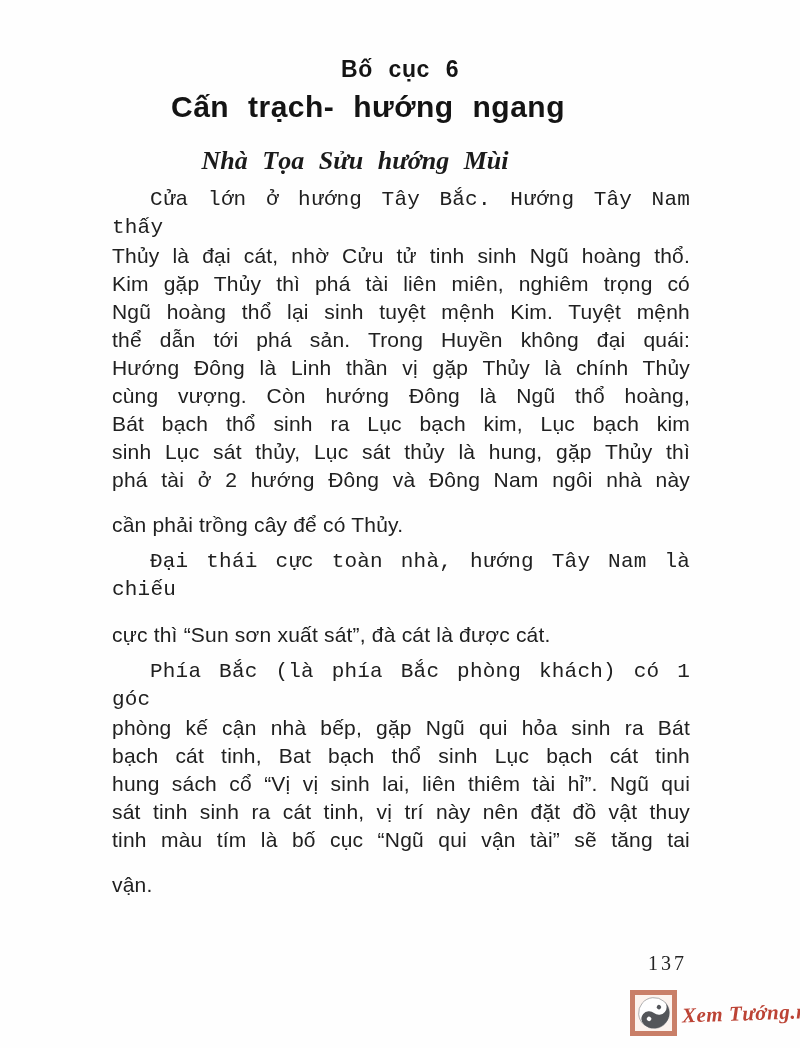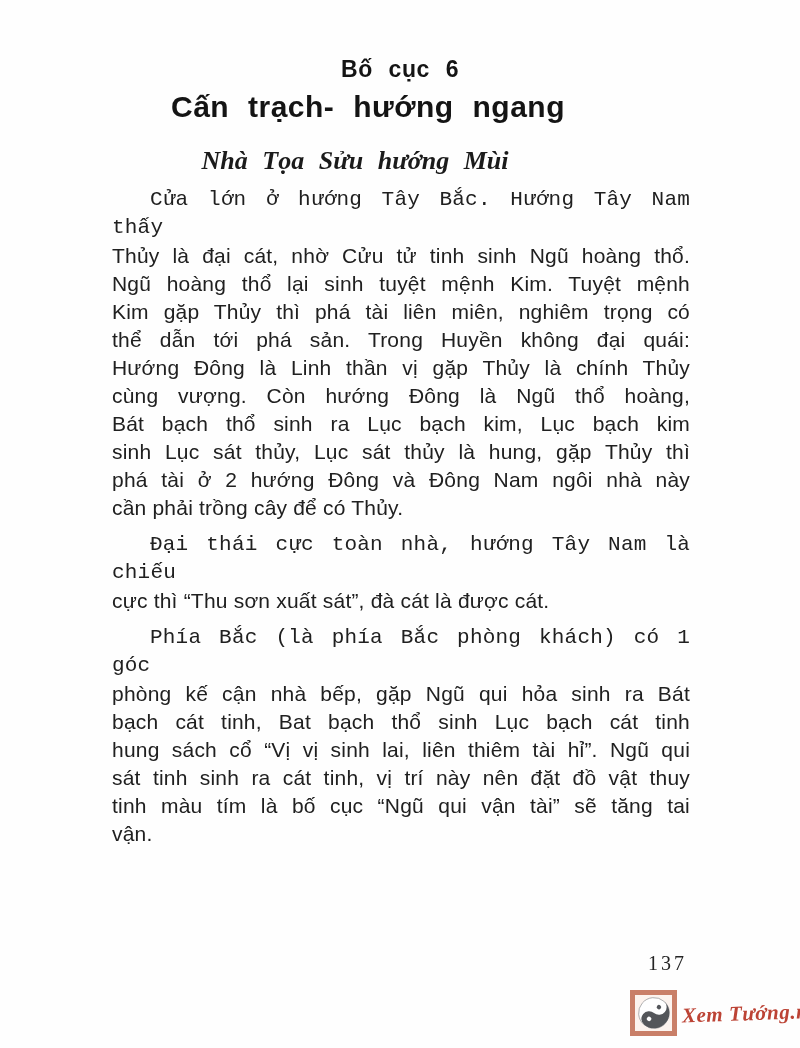--- a/index.html
+++ b/index.html
@@ -36,21 +36,21 @@
     transform:translateX(-45px);
   }
 
   .body-text {
     position:absolute; left:112px; top:186px; width:578px;
     font-size:21px; line-height:28px; letter-spacing:0.2px;
   }
   .para { margin:0 0 9px 0; }
   .line { text-align:justify; text-align-last:justify; }
   .line.first { text-indent:38px;font-family:Liberation Mono, monospace; }
-  .line.last { text-align-last:left; }
+  .line.last { text-align-last:left;margin-top:17px; }
 
   .pagenum {
     position:absolute; left:648px; top:952px;
     font-family:"Liberation Serif","DejaVu Serif",serif;
     font-size:20px; letter-spacing:3px; color:#242424;
   }
 
   .watermark {
     position:absolute; left:630px; top:990px;
     display:flex; align-items:center; gap:5px;
@@ -79,34 +79,34 @@
 
   <div class="kicker">Bố cục 6</div>
   <div class="title">Cấn trạch- hướng ngang</div>
   <div class="subtitle">Nhà Tọa Sửu hướng Mùi</div>
 
   <div class="body-text">
 
     <div class="para">
       <div class="line first">Cửa lớn ở hướng Tây Bắc. Hướng Tây Nam thấy</div>
       <div class="line">Thủy là đại cát, nhờ Cửu tử tinh sinh Ngũ hoàng thổ.</div>
+      <div class="line">Kim gặp Thủy thì phá tài liên miên, nghiêm trọng có</div>
       <div class="line">Ngũ hoàng thổ lại sinh tuyệt mệnh Kim. Tuyệt mệnh</div>
-      <div class="line">Kim gặp Thủy thì phá tài liên miên, nghiêm trọng có</div>
       <div class="line">thể dẫn tới phá sản. Trong Huyền không đại quái:</div>
       <div class="line">Hướng Đông là Linh thần vị gặp Thủy là chính Thủy</div>
       <div class="line">cùng vượng. Còn hướng Đông là Ngũ thổ hoàng,</div>
       <div class="line">Bát bạch thổ sinh ra Lục bạch kim, Lục bạch kim</div>
       <div class="line">sinh Lục sát thủy, Lục sát thủy là hung, gặp Thủy thì</div>
       <div class="line">phá tài ở 2 hướng Đông và Đông Nam ngôi nhà này</div>
       <div class="line last">cần phải trồng cây để có Thủy.</div>
     </div>
 
     <div class="para">
       <div class="line first">Đại thái cực toàn nhà, hướng Tây Nam là chiếu</div>
-      <div class="line last">cực thì “Thu sơn xuất sát”, đà cát là được cát.</div>
+      <div class="line last">cực thì “Sun sơn xuất sát”, đà cát là được cát.</div>
     </div>
 
     <div class="para">
       <div class="line first">Phía Bắc (là phía Bắc phòng khách) có 1 góc</div>
       <div class="line">phòng kế cận nhà bếp, gặp Ngũ qui hỏa sinh ra Bát</div>
       <div class="line">bạch cát tinh, Bat bạch thổ sinh Lục bạch cát tinh</div>
       <div class="line">hung sách cổ “Vị vị sinh lai, liên thiêm tài hỉ”. Ngũ qui</div>
       <div class="line">sát tinh sinh ra cát tinh, vị trí này nên đặt đồ vật thuy</div>
       <div class="line">tinh màu tím là bố cục “Ngũ qui vận tài” sẽ tăng tai</div>
       <div class="line last">vận.</div>

